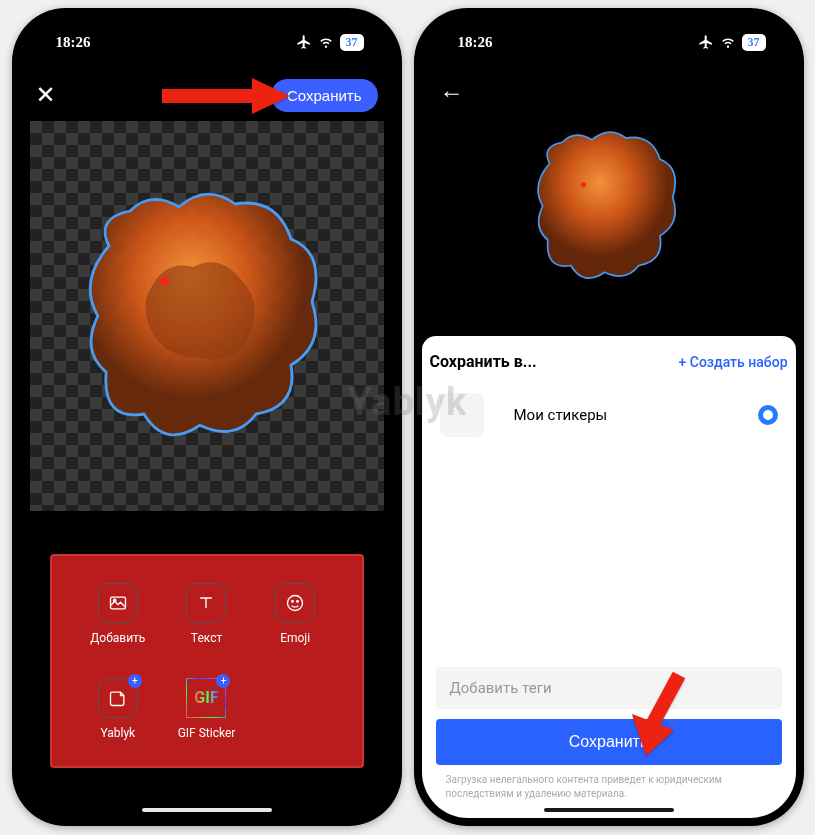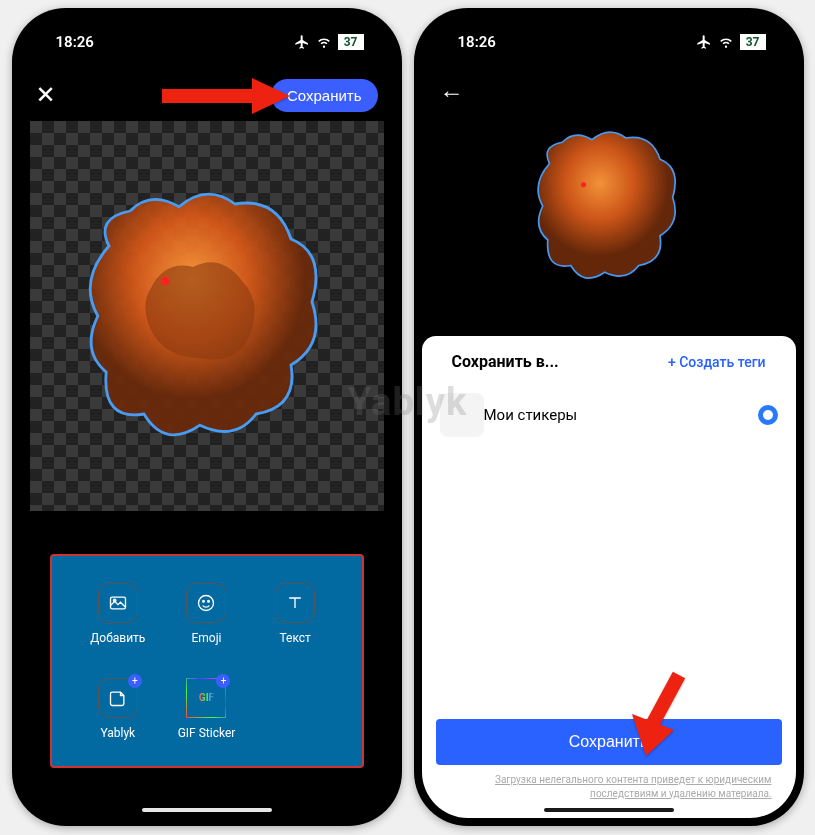--- a/index.html
+++ b/index.html
@@ -50,26 +50,27 @@
     right: 0;
     height: 52px;
     display: flex;
     justify-content: space-between;
     align-items: center;
     padding: 0 30px 0 36px;
     color: #fff;
     font-size: 15px;
     font-weight: 600;
     z-index: 50;
+    font-family: Liberation Serif, serif;
   }
   .status-icons { display: flex; gap: 6px; align-items: center; }
   .status-icons svg { display: block; }
   .battery-pill {
     display: inline-flex; align-items: center;
-    background: #fff; color: #14532d; border-radius: 0; padding: 1px 6px;
+    background: #fff; color: #3b82f6; border-radius: 5px; padding: 1px 6px;
     font-size: 12px; font-weight: 700;
   }
   
   .editor-top {
     position: absolute;
     top: 54px; left: 0; right: 0; height: 50px;
     display: flex; align-items: center; justify-content: space-between;
     padding: 0 16px;
   }
   .close-x { color: #fff; font-size: 24px; font-weight: 300; cursor: pointer; }
@@ -93,39 +94,39 @@
   }
   .bison-shape svg { width: 100%; height: 100%; }
   .toolbar-panel {
     position: absolute; left: 30px; right: 30px; bottom: 50px;
     height: 214px;
     border: 2px solid #c33;
     border-radius: 4px;
     display: grid;
     grid-template-columns: repeat(3, 1fr);
     grid-template-rows: repeat(2, 1fr);
-    background: #0369a1;
+    background: #b91c1c;
     padding: 10px 22px;
   }
   .tool-item {
     display: flex; flex-direction: column; align-items: center; justify-content: center;
     gap: 8px; color: #fff; font-size: 12px;
   }
   .tool-icon {
     width: 40px; height: 40px; border: 1.5px solid #555; border-radius: 10px;
     display: flex; align-items: center; justify-content: center;
     position: relative;
   }
   .tool-icon svg { width: 20px; height: 20px; }
   .plus-badge {
     position: absolute; top: -5px; right: -5px; width: 14px; height: 14px;
     background: #3a5eff; border-radius: 50%; color: #fff; font-size: 10px;
     display: flex; align-items: center; justify-content: center; line-height: 1;
   }
-  .gif-badge { font-size: 10px; font-weight: 700; }
+  .gif-badge { font-size: 16px; font-weight: 700; }
   .home-ind {
     position: absolute; bottom: 6px; left: 50%; transform: translateX(-50%);
     width: 130px; height: 4px; background: #fff; border-radius: 3px; opacity: .9;
   }
   .home-ind.dark { background: #000; }
   
   .screen.white { background: #000; }
   .back-arrow {
     position: absolute; top: 60px; left: 18px; color: #fff; font-size: 24px;
   }
@@ -136,48 +137,47 @@
   }
   .preview-small svg { width: 170px; height: 170px; }
   .sheet {
     position: absolute; left: 0; right: 0; bottom: 0; top: 320px;
     background: #fff;
     border-radius: 14px 14px 0 0;
     display: flex; flex-direction: column;
   }
   .sheet-header {
     display: flex; justify-content: space-between; align-items: center;
-    padding: 16px 30px 12px;
+    padding: 16px 8px 12px;
   }
   .sheet-title { font-size: 16px; font-weight: 700; color: #000; }
   .create-set { color: #2962ff; font-size: 14px; font-weight: 500; }
   .set-row {
     display: flex; align-items: center; justify-content: space-between;
     padding: 10px 18px;
   }
-  .set-left { display: flex; align-items: center; gap: 0; }
+  .set-left { display: flex; align-items: center; gap: 30px; }
   .set-thumb { width: 44px; height: 44px; background: #f4f4f4; border-radius: 8px; }
   .set-name { font-size: 15px; color: #000; }
   .radio-sel {
     width: 20px; height: 20px; border: 5px solid #2979ff; border-radius: 50%;
     background: #fff;
   }
   .sheet-spacer { flex: 1; }
   .tags-input {
     margin: 0 14px 10px; height: 42px; background: #f4f4f5; border-radius: 4px;
     display: flex; align-items: center; padding: 0 14px; color: #999; font-size: 15px;
   }
   .save-btn-big {
     margin: 0 14px 8px; height: 46px; background: #2962ff; color: #fff;
     border: none; border-radius: 4px; font-size: 16px; font-weight: 500;
   }
   .disclaimer {
-    text-align: right; font-size: 10px; color: #aaa; padding: 0 24px 18px;
+    text-align: left; font-size: 10px; color: #aaa; padding: 0 24px 18px;
     line-height: 1.35;
-    text-decoration: underline;
   }
   
   .arrow-anno {
     position: absolute; z-index: 200;
     filter: drop-shadow(0 1px 1px rgba(0,0,0,.3));
   }
   .watermark {
     position: absolute; top: 380px; left: 50%; transform: translateX(-50%);
     font-size: 38px; color: rgba(120,120,120,.25); font-weight: 700;
     z-index: 500; pointer-events: none; letter-spacing: 1px;
@@ -232,35 +232,35 @@
               <rect x="3" y="5" width="18" height="14" rx="2"></rect>
               <path d="M3 15l5-5 4 4 3-3 6 6"></path>
               <circle cx="8" cy="9" r="1.5" fill="#fff"></circle>
             </svg>
         </div>
         <span>Добавить</span>
       </div>
       <div class="tool-item">
         <div class="tool-icon">
           <svg viewBox="0 0 24 24" fill="none" stroke="#fff" stroke-width="1.6">
+              <path d="M5 6h14M12 6v12"></path>
+            </svg>
+        </div>
+        <span>Текст</span>
+      </div>
+      <div class="tool-item">
+        <div class="tool-icon">
+          <svg viewBox="0 0 24 24" fill="none" stroke="#fff" stroke-width="1.6">
               <circle cx="12" cy="12" r="9"></circle>
               <circle cx="9" cy="10" r="1" fill="#fff"></circle>
               <circle cx="15" cy="10" r="1" fill="#fff"></circle>
               <path d="M8 15c1 1.5 2.5 2 4 2s3-.5 4-2"></path>
             </svg>
         </div>
         <span>Emoji</span>
-      </div>
-      <div class="tool-item">
-        <div class="tool-icon">
-          <svg viewBox="0 0 24 24" fill="none" stroke="#fff" stroke-width="1.6">
-              <path d="M5 6h14M12 6v12"></path>
-            </svg>
-        </div>
-        <span>Текст</span>
       </div>
       <div class="tool-item">
         <div class="tool-icon">
           <svg viewBox="0 0 24 24" fill="none" stroke="#fff" stroke-width="1.6">
               <path d="M5 5h10l4 4v10a2 2 0 01-2 2H5a2 2 0 01-2-2V7a2 2 0 012-2z"></path>
               <path d="M15 5v4h4"></path>
             </svg>
           <span class="plus-badge">+</span>
         </div>
         <span>Yablyk</span>
@@ -312,30 +312,33 @@
           </radialGradient>
         </defs>
         <path d="M30 50 Q20 30 45 25 Q60 10 80 22 Q100 5 120 20 Q150 15 160 45 Q185 55 175 90 Q185 120 160 135 Q165 165 135 170 Q120 190 95 178 Q70 195 55 170 Q25 175 28 140 Q10 125 22 100 Q8 75 30 50 Z" fill="url(#bg2)" stroke="#4aa3ff" stroke-width="2" opacity="0.95"></path>
         <circle cx="70" cy="75" r="3" fill="#ff2020"></circle>
       </svg>
     </div>
 
     <div class="sheet">
       <div class="sheet-header">
         <span class="sheet-title">Сохранить в...</span>
-        <span class="create-set">+ Создать теги</span>
+        <span class="create-set">+ Создать набор</span>
       </div>
       <div class="set-row">
         <div class="set-left">
           <div class="set-thumb"></div>
           <span class="set-name">Мои стикеры</span>
         </div>
         <div class="radio-sel"></div>
       </div>
       <div class="sheet-spacer"></div>
+      <div class="tags-input">
+        <span>Добавить теги</span>
+      </div>
       <button class="save-btn-big">Сохранить</button>
       <div class="disclaimer">Загрузка нелегального контента приведет к юридическим последствиям и удалению материала.</div>
       <div class="home-ind dark"></div>
     </div>
   </div>
 
   <svg class="arrow-anno" style="bottom:66px;left:210px;width:70px;height:90px" viewBox="0 0 70 90">
     <path d="M55 5 L28 55" stroke="#e21" stroke-width="14"></path>
     <path d="M8 44 L22 86 L50 60 Z" fill="#e21"></path>
   </svg>

